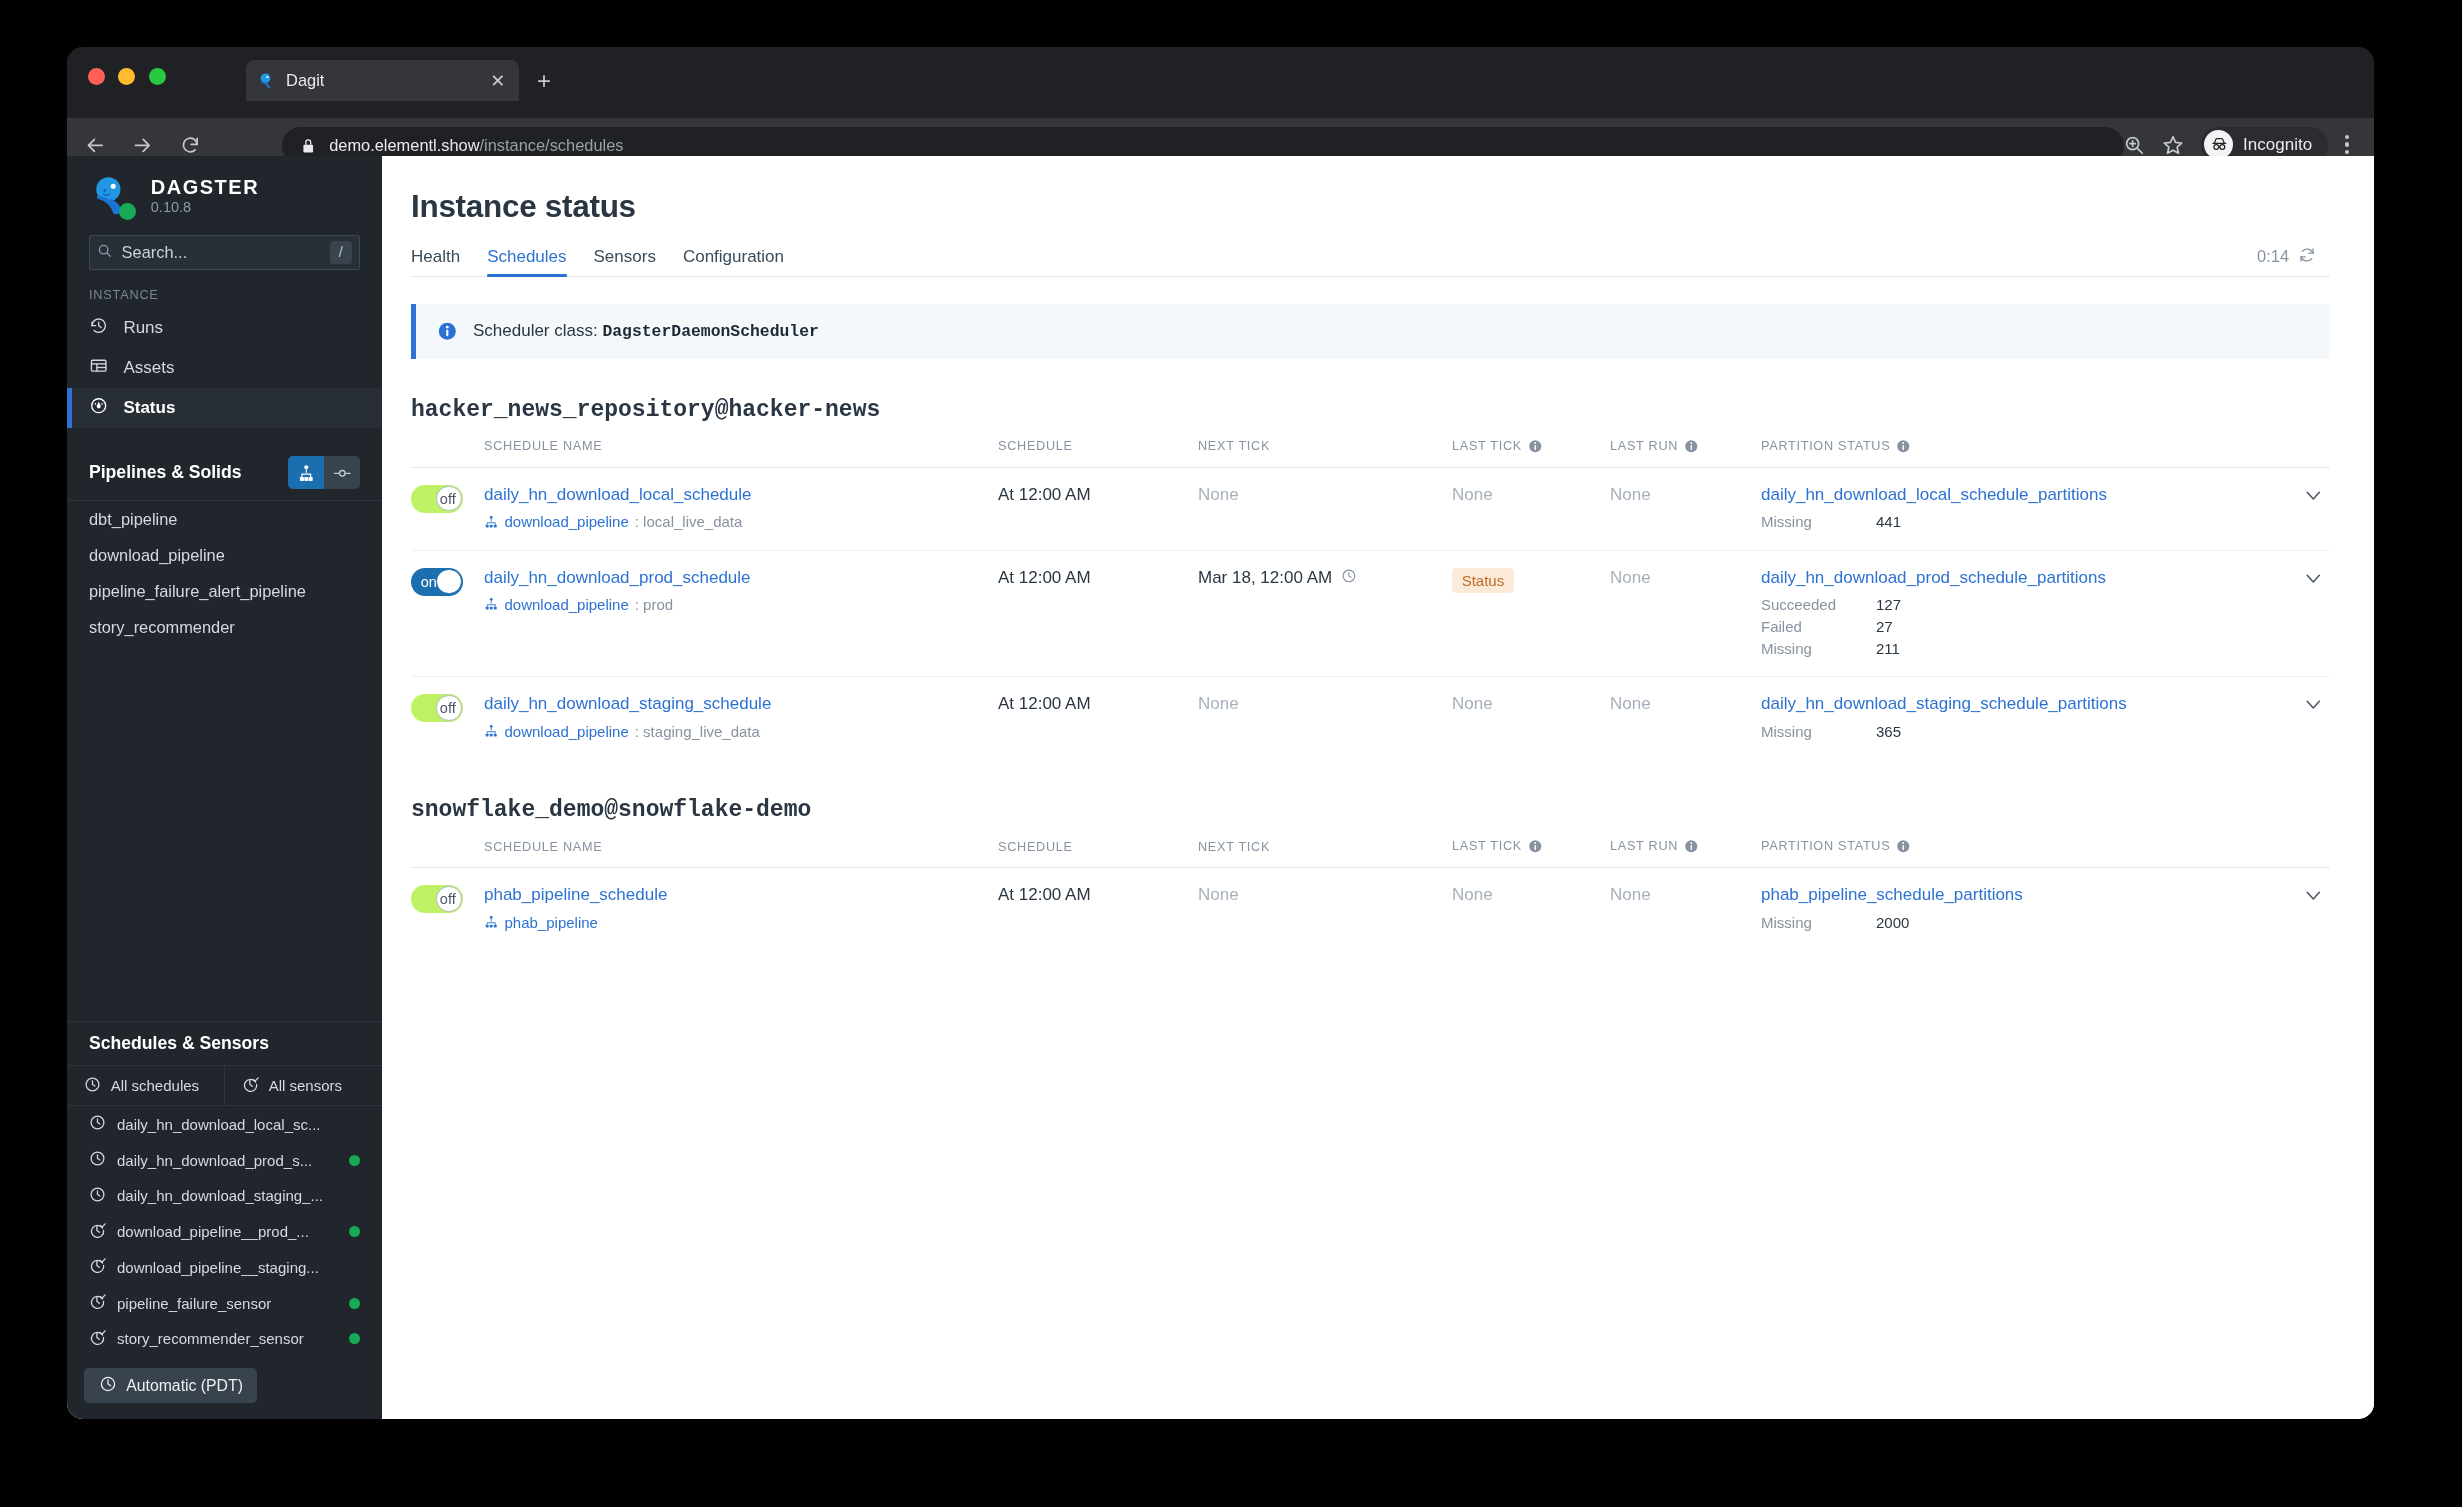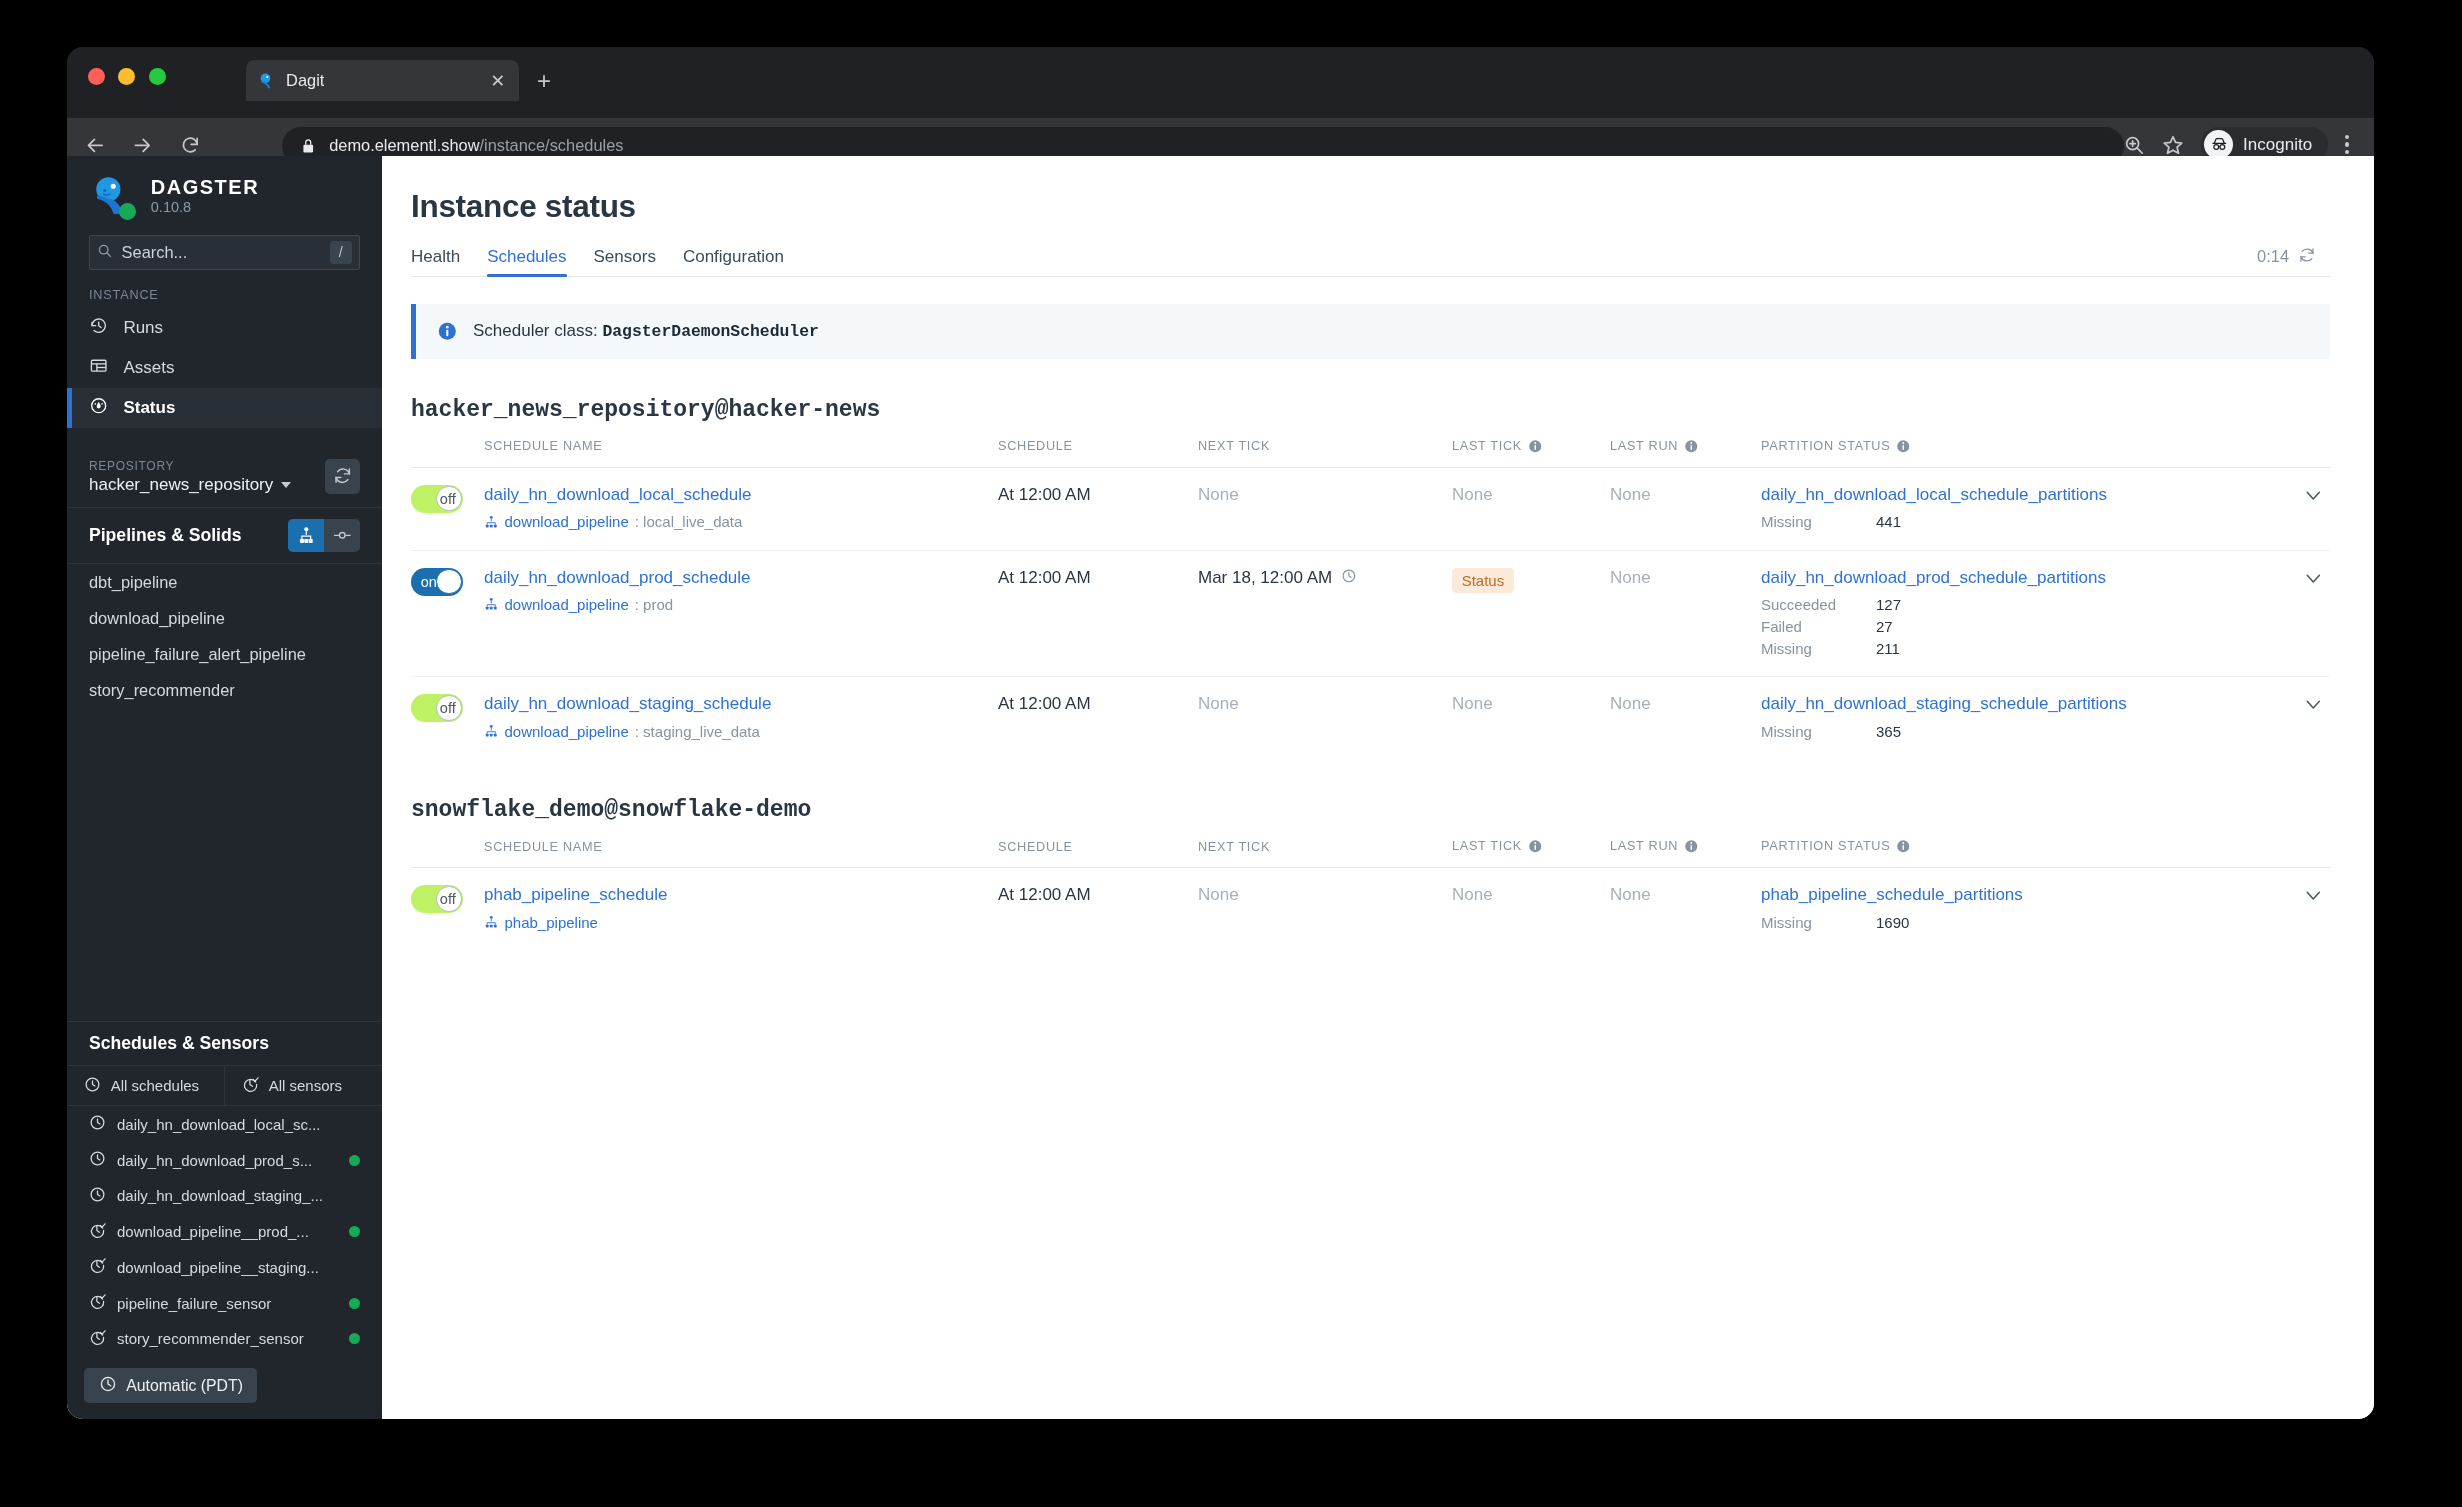--- a/index.html
+++ b/index.html
@@ -340,37 +340,20 @@
                 <path d="M16 9.5c1.6 3.6 3.4 5.8 3.4 7.6a3.4 3.4 0 1 1-6.8 0c0-1.8 1.8-4 3.4-7.6z" fill="currentColor" stroke="none"></path>
                 <circle cx="10.5" cy="13" r="1.3" fill="currentColor" stroke="none"></circle>
                 <circle cx="21.5" cy="13" r="1.3" fill="currentColor" stroke="none"></circle>
               </svg>
           </span>
           <span>Status</span>
         </div>
 
         <div style="height:17px"></div>
 
-        <div class="repo-box">
-          <div class="repo-col">
-            <div class="repo-lbl">REPOSITORY</div>
-            <div class="repo-name">
-                <span>hacker_news_repository</span>
-                <span class="caret"></span>
-              </div>
-          </div>
-          <div class="reload-btn">
-            <svg viewBox="0 0 32 32" fill="none" stroke="currentColor" stroke-width="2.4" stroke-linecap="round">
-                <path d="M27 13A11 11 0 0 0 7.5 9.5"></path>
-                <polyline points="27 5 27 13 19 13"></polyline>
-                <path d="M5 19a11 11 0 0 0 19.5 3.5"></path>
-                <polyline points="5 27 5 19 13 19"></polyline>
-              </svg>
-          </div>
-        </div>
 
         <div class="list-head">
           <span class="ttl">Pipelines &amp; Solids</span>
           <span class="seg">
             <div class="on">
               <svg viewBox="0 0 34 34" fill="currentColor">
                   <circle cx="17" cy="7" r="3.4"></circle>
                   <rect x="6.5" y="23" width="6.6" height="6.6" rx="1"></rect>
                   <rect x="13.7" y="23" width="6.6" height="6.6" rx="1"></rect>
                   <rect x="20.9" y="23" width="6.6" height="6.6" rx="1"></rect>
@@ -741,21 +724,21 @@
                           </svg></span>
                         <span class="pl">phab_pipeline</span>
                       </div></td>
                     <td class="c-sched"><span class="plain">At 12:00 AM</span></td>
                     <td class="c-next"><span class="muted">None</span></td>
                     <td class="c-ltick"><span class="muted">None</span></td>
                     <td class="c-lrun"><span class="muted">None</span></td>
                     <td class="c-part"><a class="link" href="#">phab_pipeline_schedule_partitions</a><div class="part-rows">
                         <div class="part-line">
                           <span class="k">Missing</span>
-                          <span class="v">1690</span>
+                          <span class="v">2000</span>
                         </div>
                       </div></td>
                     <td class="c-chev">
                       <span class="chev">
                         <svg viewBox="0 0 34 34" fill="none" stroke="currentColor" stroke-width="2.6" stroke-linecap="round" stroke-linejoin="round">
                           <polyline points="7 12 17 23 27 12"></polyline>
                         </svg>
                       </span>
                     </td>
                   </tr>

